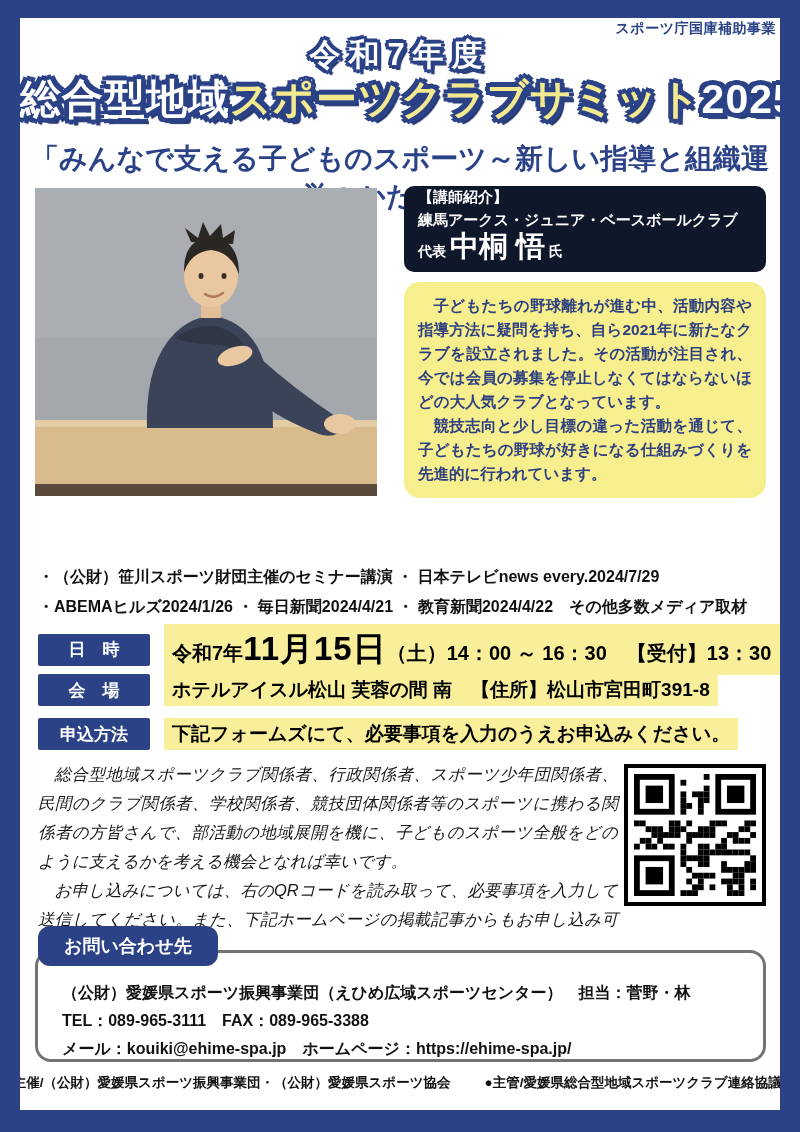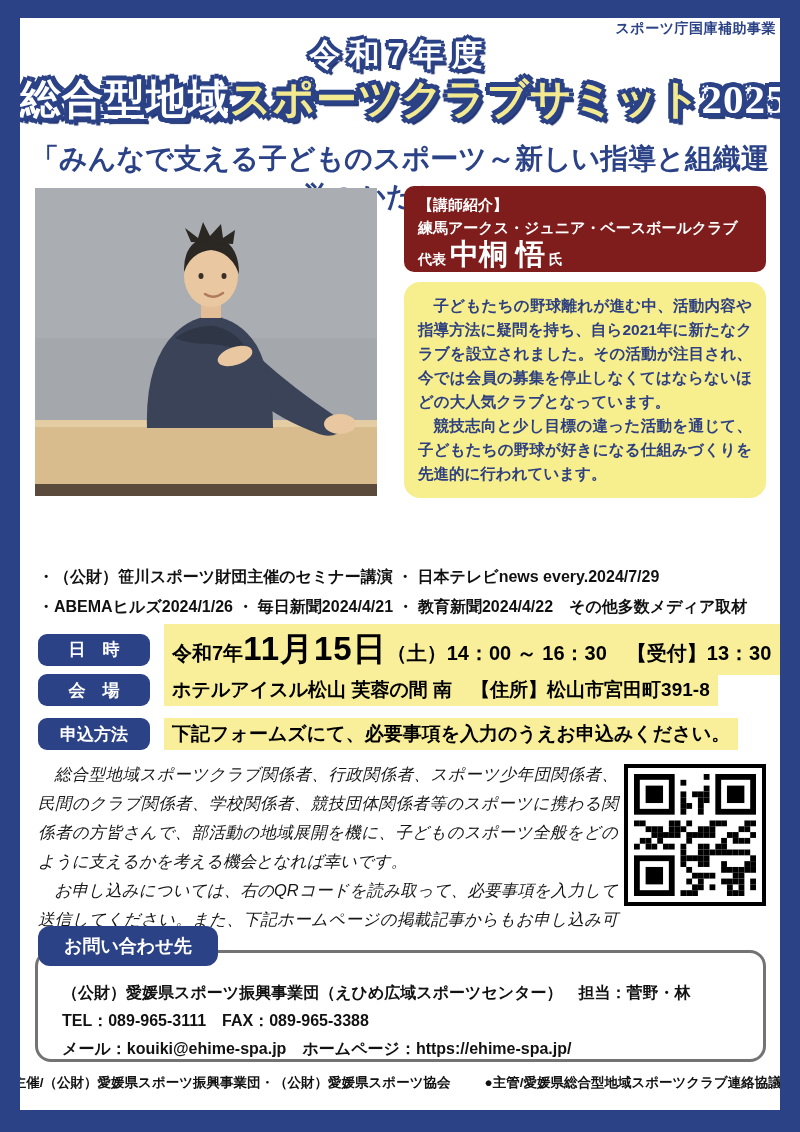--- a/index.html
+++ b/index.html
@@ -27,35 +27,35 @@
                 4px 5px 1px #20336b;
   }
   .title-line2 {
     position:absolute; top:54px; left:0; width:100%;
     text-align:center; font-size:41px; font-weight:800; letter-spacing:1px;
     white-space:nowrap;
     text-shadow:-4px -4px 0 #2b4287,4px -4px 0 #2b4287,-4px 4px 0 #2b4287,4px 4px 0 #2b4287,
                 -5px 0 0 #2b4287,5px 0 0 #2b4287,0 -5px 0 #2b4287,0 5px 0 #2b4287,
                 5px 6px 1px #20336b;
   }
-  .t-white { color:#ffffff;font-family:Liberation Serif, serif; }
+  .t-white { color:#ffffff; }
   .t-yellow { color:#f3e98f; }
   .subtitle {
     position:absolute; top:122px; left:0; width:100%;
     text-align:center; font-size:28px; font-weight:800; color:#2b4287;
   }
   
   .photo {
     position:absolute; left:15px; top:170px; width:342px; height:308px;
     background:#a6a9ad; overflow:hidden;
   }
   .speaker-box {
     position:absolute; left:384px; top:168px; width:362px; height:86px;
-    background:#7f1d1d; border-radius:10px; color:#ffffff;
-    padding:8px 14px; overflow:hidden;
+    background:#0f172a; border-radius:10px; color:#ffffff;
+    padding:0 14px; overflow:hidden;
   }
   .speaker-box .s1 { font-size:15px; font-weight:700; line-height:22px; }
   .speaker-box .s2 { font-size:15px; font-weight:700; line-height:23px; white-space:nowrap; }
   .speaker-box .s3 { font-size:14px; font-weight:700; line-height:30px; }
   .speaker-box .s3 .name { font-size:29px; font-weight:800; }
   .bio-box {
     position:absolute; left:384px; top:264px; width:362px; height:216px;
     background:#f7ee8e; border-radius:16px; color:#2e4080;
     padding:12px 14px; font-size:15.5px; font-weight:700; line-height:24px;
     text-align:justify; overflow:hidden;
@@ -65,21 +65,21 @@
   .media-badge {
     position:absolute; left:18px; top:500px;
     background:#2b4287; color:#fff; border-radius:9px;
     font-size:17px; font-weight:800; padding:6px 16px;
   }
   .media-lines { position:absolute; left:18px; top:544px; width:724px; }
   .media-lines div { font-size:16px; font-weight:600; color:#111; line-height:30px; white-space:nowrap; }
   
   .detail-row { position:absolute; left:18px; display:flex; align-items:center; }
   .detail-badge {
-    flex:0 0 auto; width:112px; height:32px; background:#2b4287; border-radius:9px;
+    flex:0 0 auto; width:112px; height:32px; background:#2b4287; border-radius:2px;
     color:#fff; font-size:17px; font-weight:800; display:flex;
     align-items:center; justify-content:center; margin-right:14px;
   }
   .hl { background:#f9ef9b; padding:3px 8px; white-space:nowrap; }
   .row-datetime { top:606px; }
   .row-datetime .hl { font-size:20px; font-weight:700; color:#000; }
   .row-datetime .big { font-size:33px; font-weight:800; letter-spacing:1px; }
   .row-venue { top:656px; }
   .row-apply { top:700px; }
   .row-venue .hl, .row-apply .hl { font-size:19px; font-weight:700; color:#000; }

